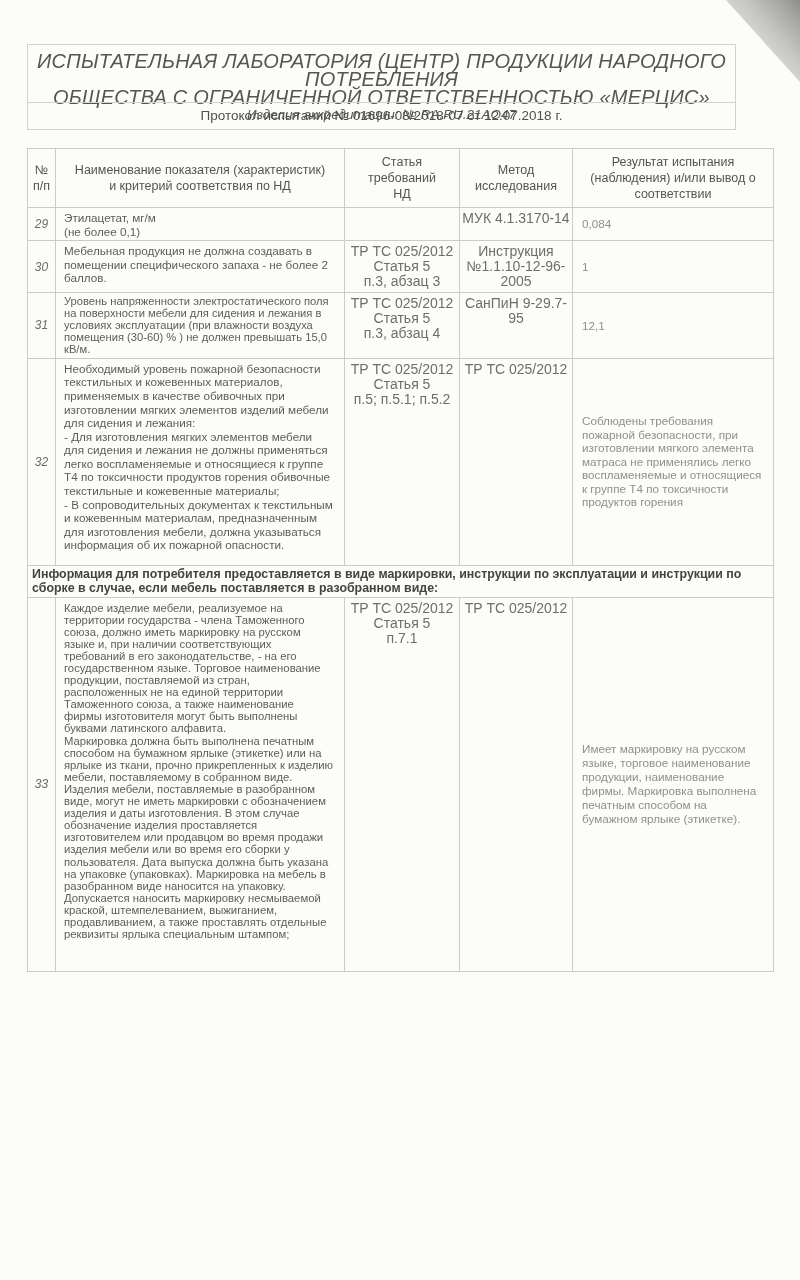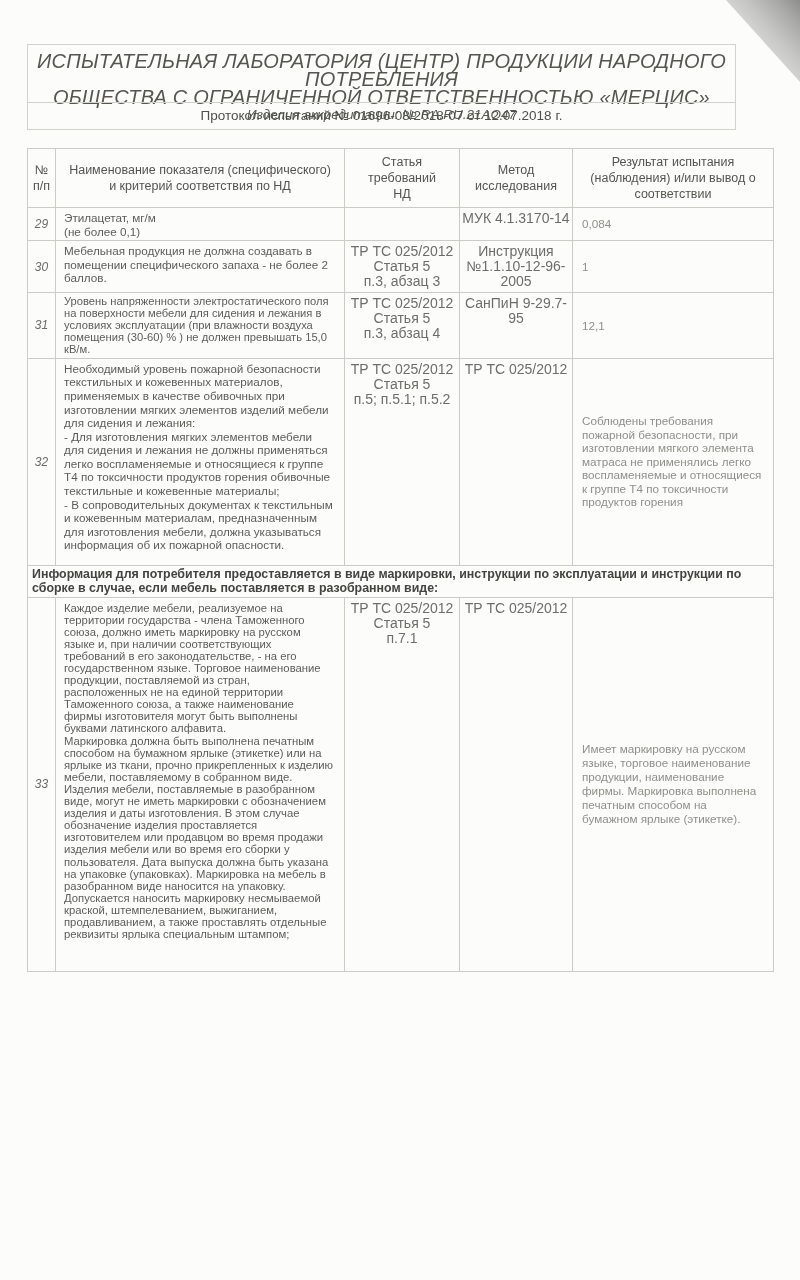--- a/index.html
+++ b/index.html
@@ -123,21 +123,21 @@
       <col style="width:28px">
       <col style="width:289px">
       <col style="width:115px">
       <col style="width:113px">
       <col style="width:201px">
     </colgroup>
     <tbody>
       <tr class="hrow">
         <th>№
 п/п</th>
-        <th>Наименование показателя (специфического)
+        <th>Наименование показателя (характеристик)
 и критерий соответствия по НД</th>
         <th>Статья требований
 НД</th>
         <th>Метод
 исследования</th>
         <th>Результат испытания
 (наблюдения) и/или вывод о
 соответствии</th>
       </tr>
 

